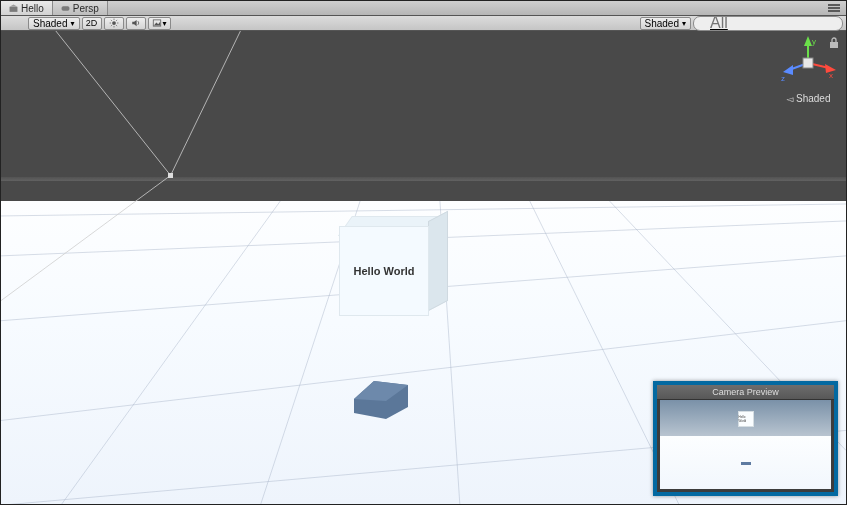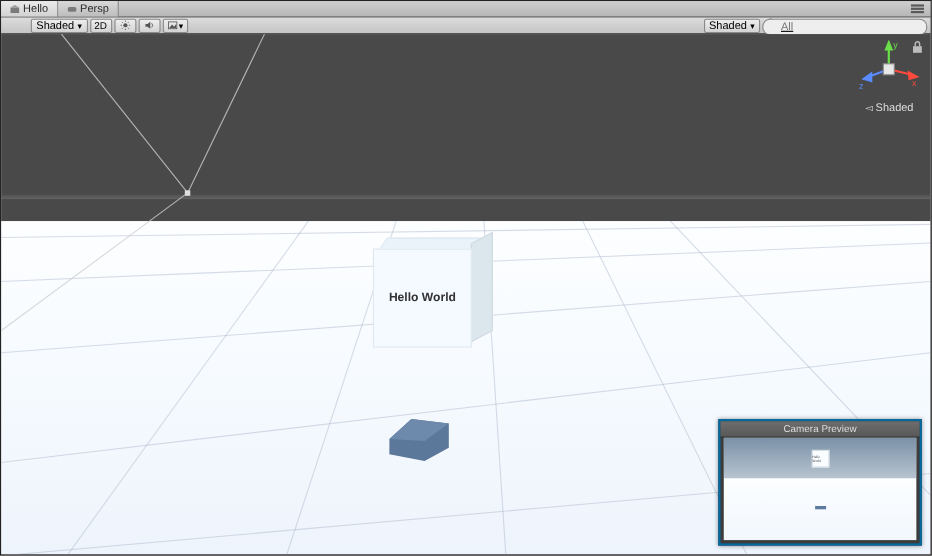--- a/index.html
+++ b/index.html
@@ -13,21 +13,21 @@
   .tab-bar .spacer { flex: 1; }
   .tab-right { display:flex; align-items:center; padding-right:6px; gap:3px; }
 
   
   .toolbar { height: 15px; background: linear-gradient(#dcdcdc,#c5c5c5); display: flex; align-items: center; border-bottom: 1px solid #555; padding: 0 3px; gap:2px; }
   .dropdown { display: inline-flex; align-items: center; font-size:10px; background: linear-gradient(#eee,#d4d4d4); border:1px solid #8a8a8a; height:13px; padding:0 4px; border-radius:2px; cursor:pointer; gap:3px;margin-left:24px;}
   .dropdown .arrow { font-size:8px; }
   .btn { display:inline-flex; align-items:center; justify-content:center; font-size:9px; background: linear-gradient(#eee,#d4d4d4); border:1px solid #8a8a8a; height:13px; min-width:20px; padding:0 3px; border-radius:2px; cursor:pointer;}
   .btn svg { width:10px; height:10px; }
   .toolbar .spacer { flex: 1; }
-  .search { height:15px; width:150px; border:1px solid #8a8a8a; border-radius:7px; background:#eee; font-size:10px; padding:0 6px 0 16px; position:relative;text-decoration:underline; }
+  .search { height:15px; width:150px; border:1px solid #8a8a8a; border-radius:7px; background:#eee; font-size:16px; padding:0 6px 0 16px; position:relative;text-decoration:underline; }
   .search-wrap { position:relative; }
   .search-wrap .mag { position:absolute; left:4px; top:2px; width:9px; height:9px; }
 
   
   .viewport { position:absolute; top:30px; left:0; right:0; bottom:0; overflow:hidden; }
   .sky { position:absolute; top:0; left:0; right:0; height:170px; background:#494949; }
   .ground { position:absolute; top:170px; left:0; right:0; bottom:0; background: linear-gradient(#fdfeff 0%, #f7fbff 40%, #eef4fc 100%); }
   .horizon { position:absolute; top:146px; left:0; right:0; height:4px; background: linear-gradient(#5c5c5c,#7a7a7a); opacity:.5;}
 
   
@@ -47,21 +47,21 @@
 
   
   .polyshadow { position:absolute; left:345px; top:340px; width:70px; height:50px; }
 
   
   .gizmo { position:absolute; top:5px; right:10px; width:55px; height:55px; }
   .gizmo-label { position:absolute; top:62px; right:10px; width:55px; text-align:center; font-size:10px; color:#ddd; }
   .lock { position:absolute; top:6px; right:7px; width:10px; height:12px; }
 
   
-  .cam-preview { position:absolute; right:8px; bottom:8px; width:185px; height:115px; background:#3c3c3c; border:2px solid #0369a1; box-shadow:0 0 4px rgba(0,0,0,.4);}
+  .cam-preview { position:absolute; right:8px; bottom:8px; width:185px; height:115px; background:#3c3c3c; border:4px solid #0369a1; box-shadow:0 0 4px rgba(0,0,0,.4);}
   .cam-preview .title { height:15px; background:linear-gradient(#6d6d6d,#585858); color:#ddd; font-size:9px; text-align:center; line-height:15px; border-bottom:1px solid #333;}
   .cam-preview .body { position:absolute; top:15px; left:3px; right:3px; bottom:3px; background:#fff; overflow:hidden;}
   .cam-preview .psky { position:absolute; top:0; left:0; right:0; height:40%; background:linear-gradient(#7a91a8,#b8c4d0);}
   .cam-preview .pground { position:absolute; top:40%; left:0; right:0; bottom:0; background:linear-gradient(#fcfeff,#f2f7fd);}
   .cam-preview .pcube { position:absolute; top:11px; left:50%; transform:translateX(-50%); width:16px; height:16px; background:#fafdff; border:1px solid #d5dde2; font-size:3px; display:flex; align-items:center; justify-content:center; color:#444;}
   .cam-preview .pshadow { position:absolute; top:62px; left:50%; transform:translateX(-50%); width:10px; height:3px; background:#5e7ba1;}
 </style>
 </head>
 <body>
 

